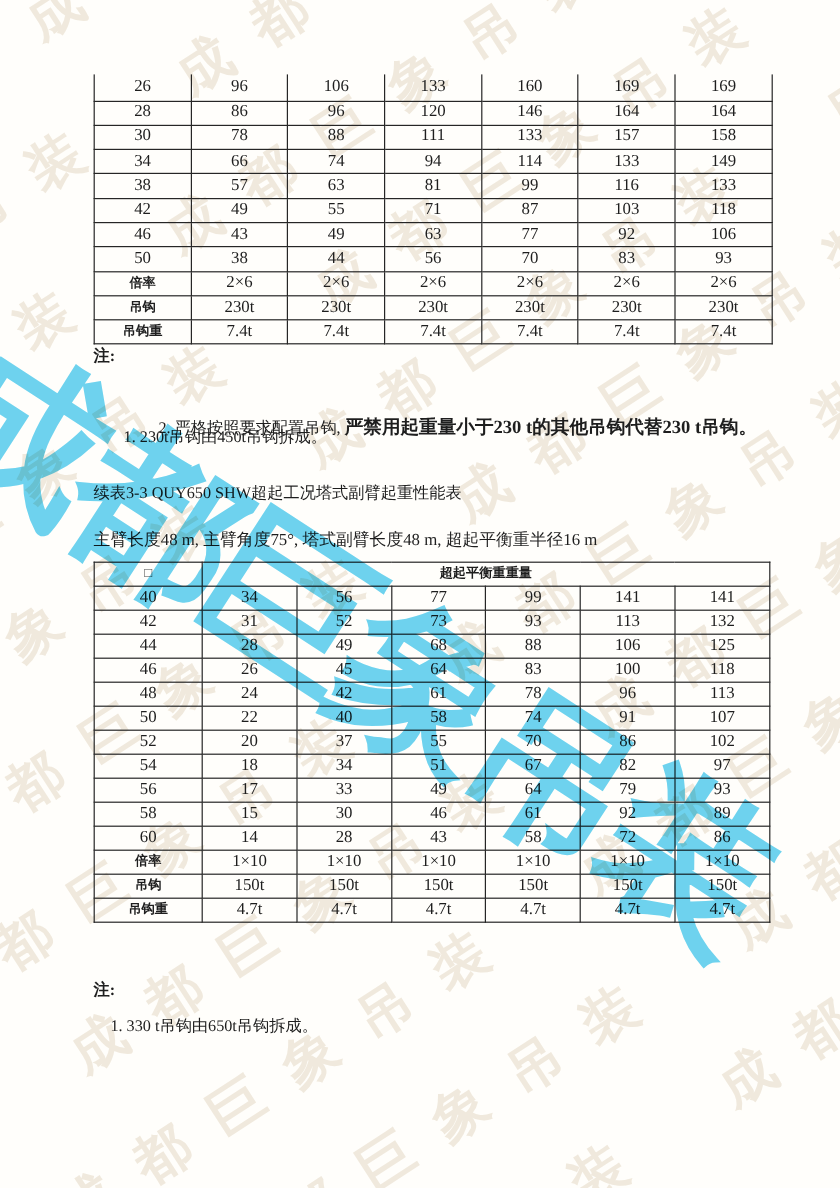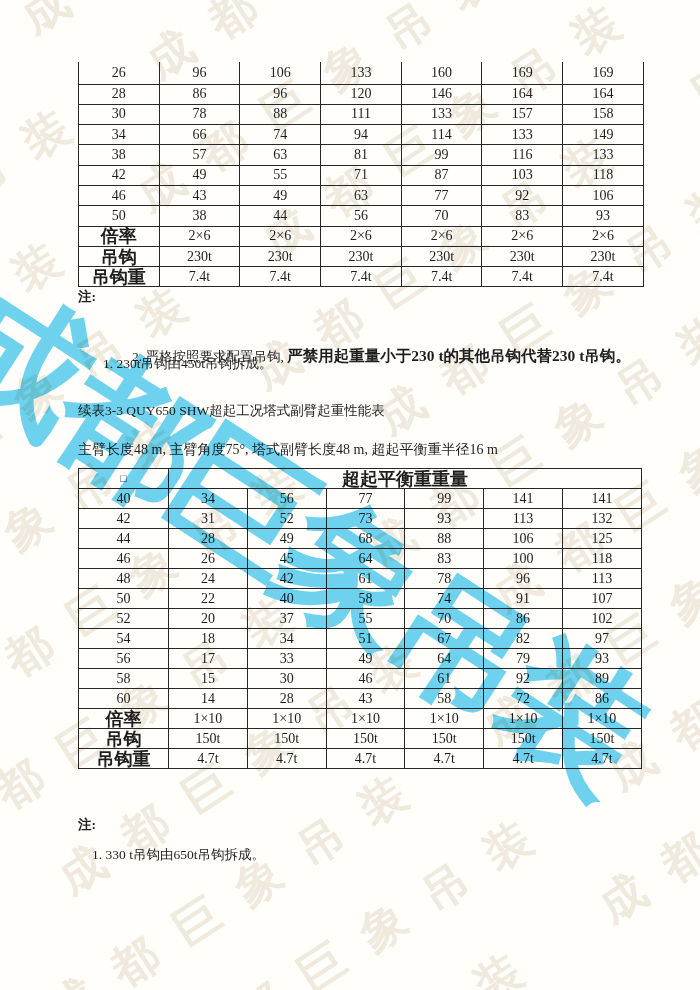--- a/index.html
+++ b/index.html
@@ -55,21 +55,21 @@
   td {
     border:1.6px solid #262626;
     text-align:center;
     vertical-align:middle;
     font-size:14px;
     height:20.3px;
     padding:0;
     line-height:1;
     overflow:hidden;
   }
-  .bold { font-weight:bold; font-size:18px; }
+  .bold { font-weight:bold; font-size:11px; }
   #table1 { left:78px; top:62px; width:565px; border-top:none; }
   #table1 tr:first-child td { border-top:none; height:22px; }
   #table2 { left:78px; top:468px; width:563px; }
   #table2 td { height:20px; }
   .corner { font-size:11px; color:#444; }
   .txt { position:absolute; z-index:2; white-space:nowrap; }
   .note-h   { font-size:13.5px; font-weight:bold; }
   .note-i   { font-size:13.5px; }
   .note-big { font-size:15.5px; font-weight:bold; }
   .subtitle { font-size:13.5px; }

